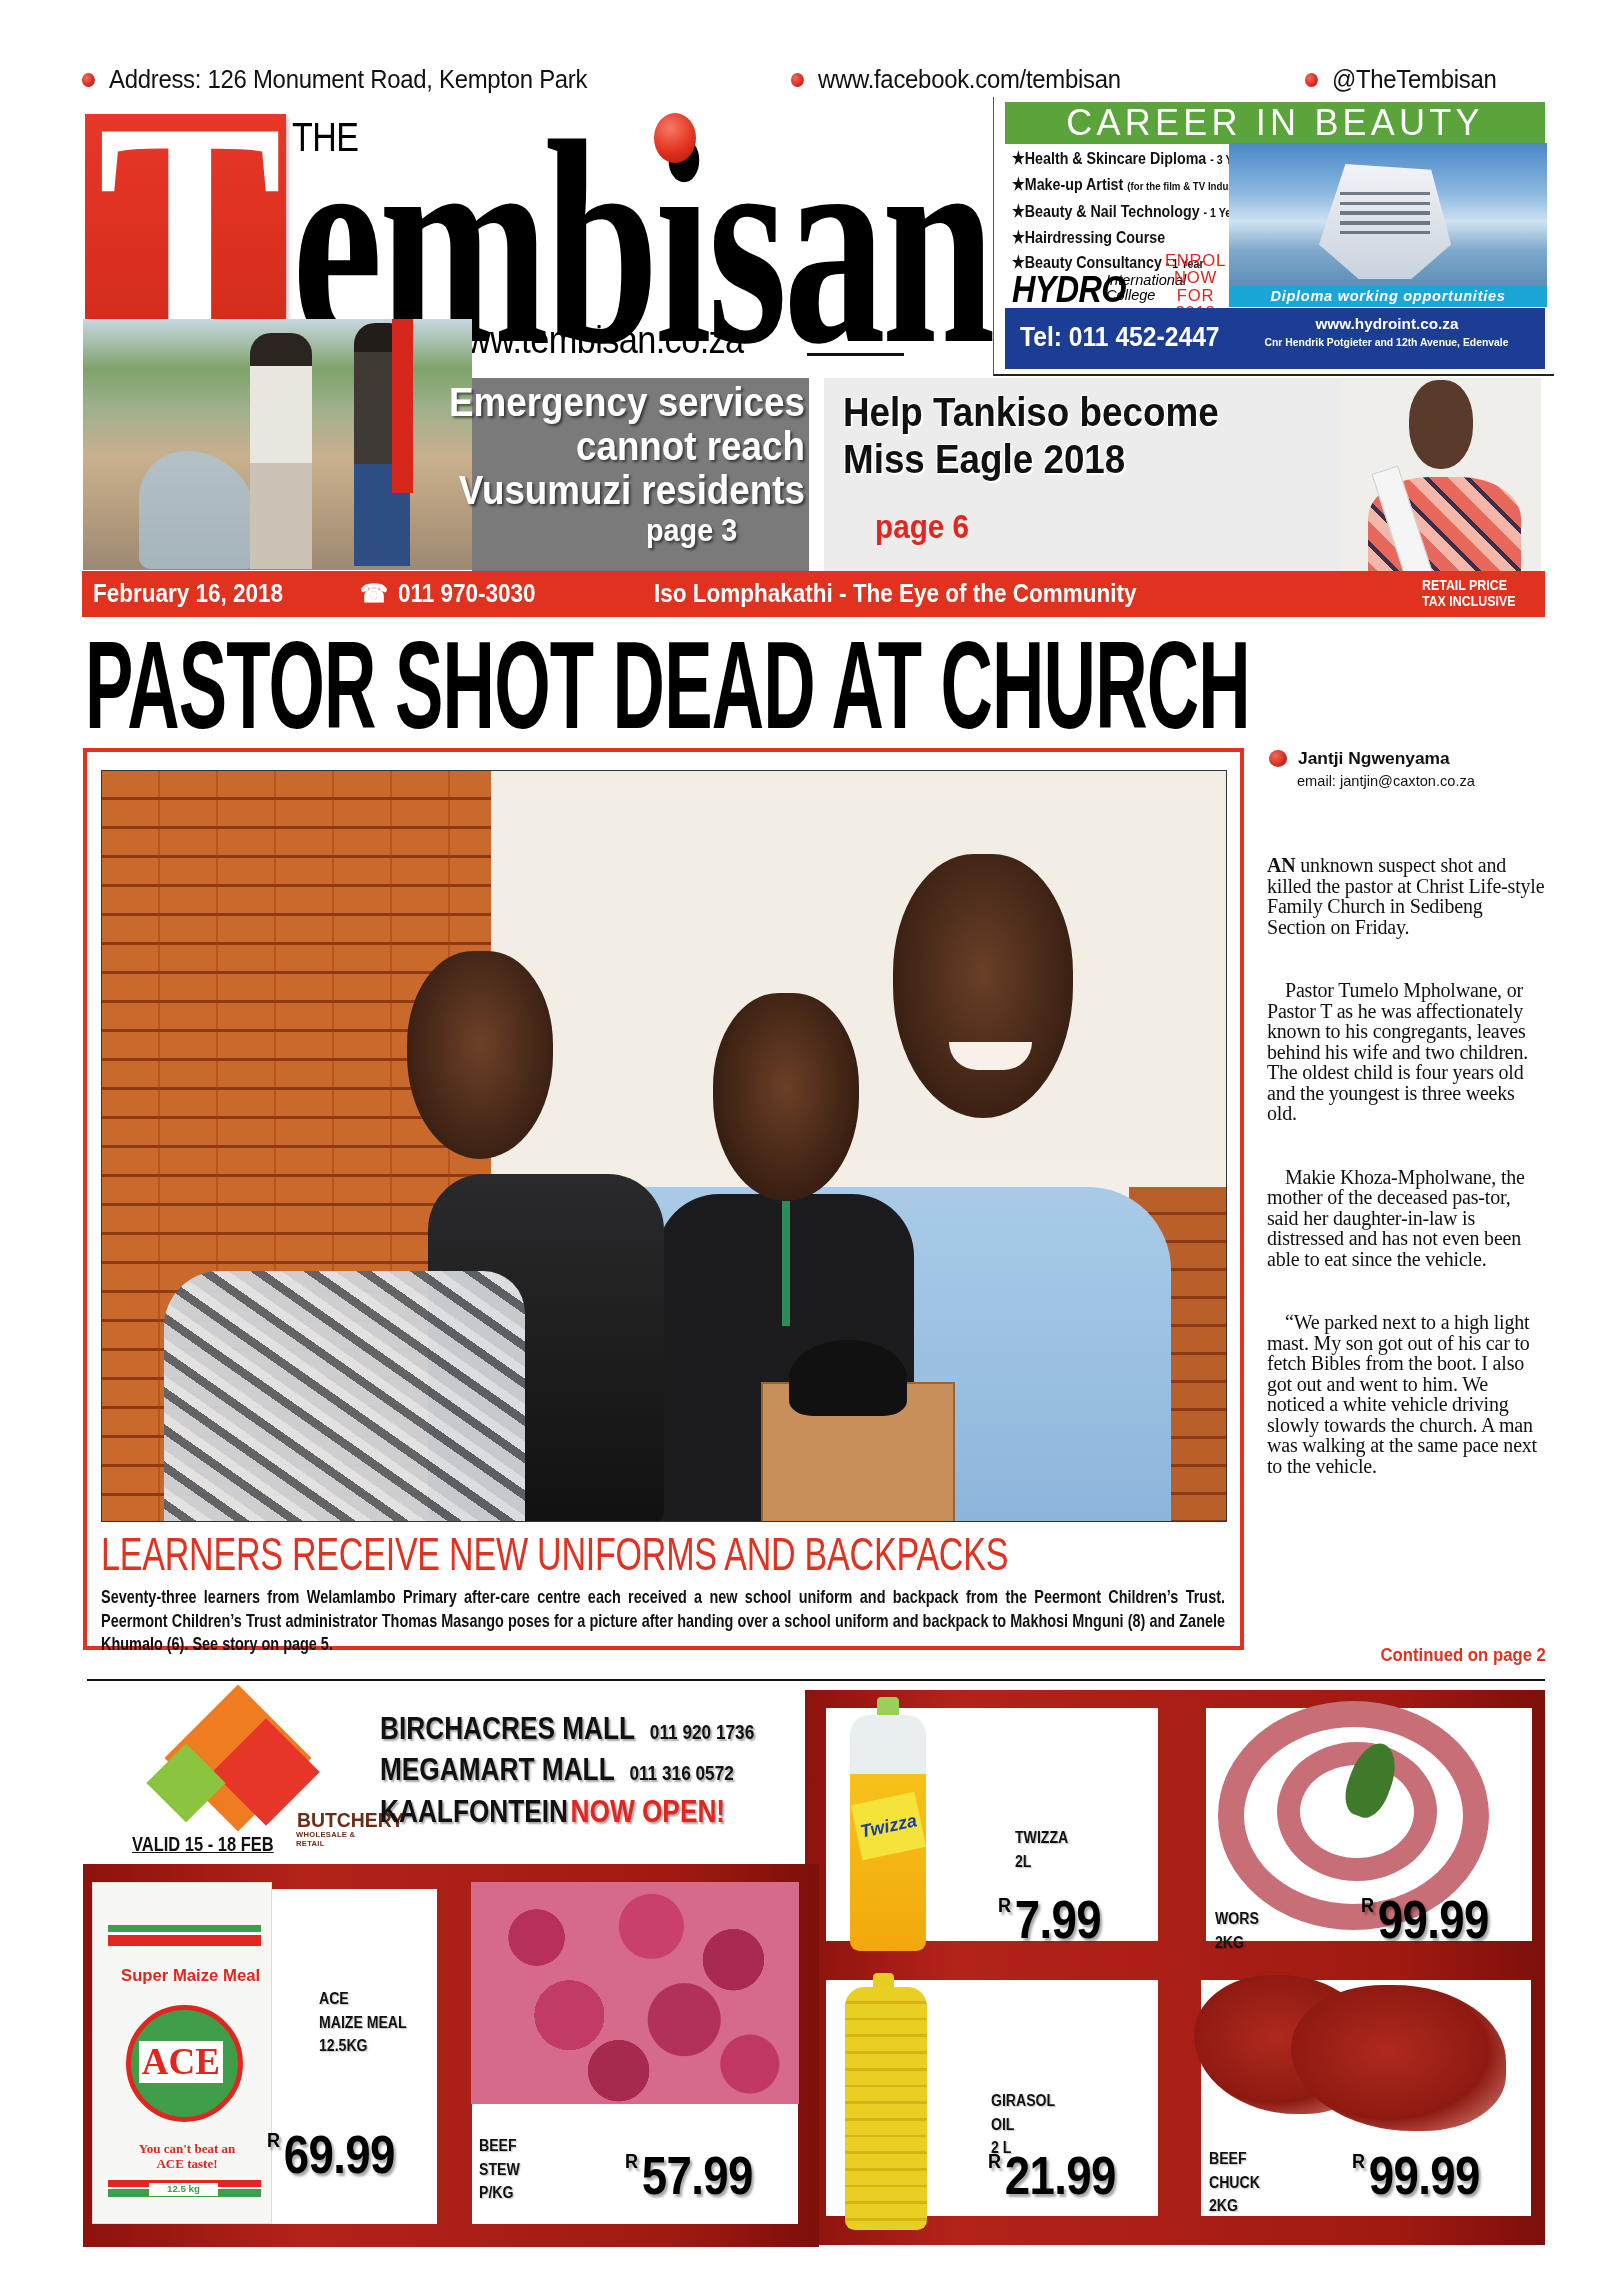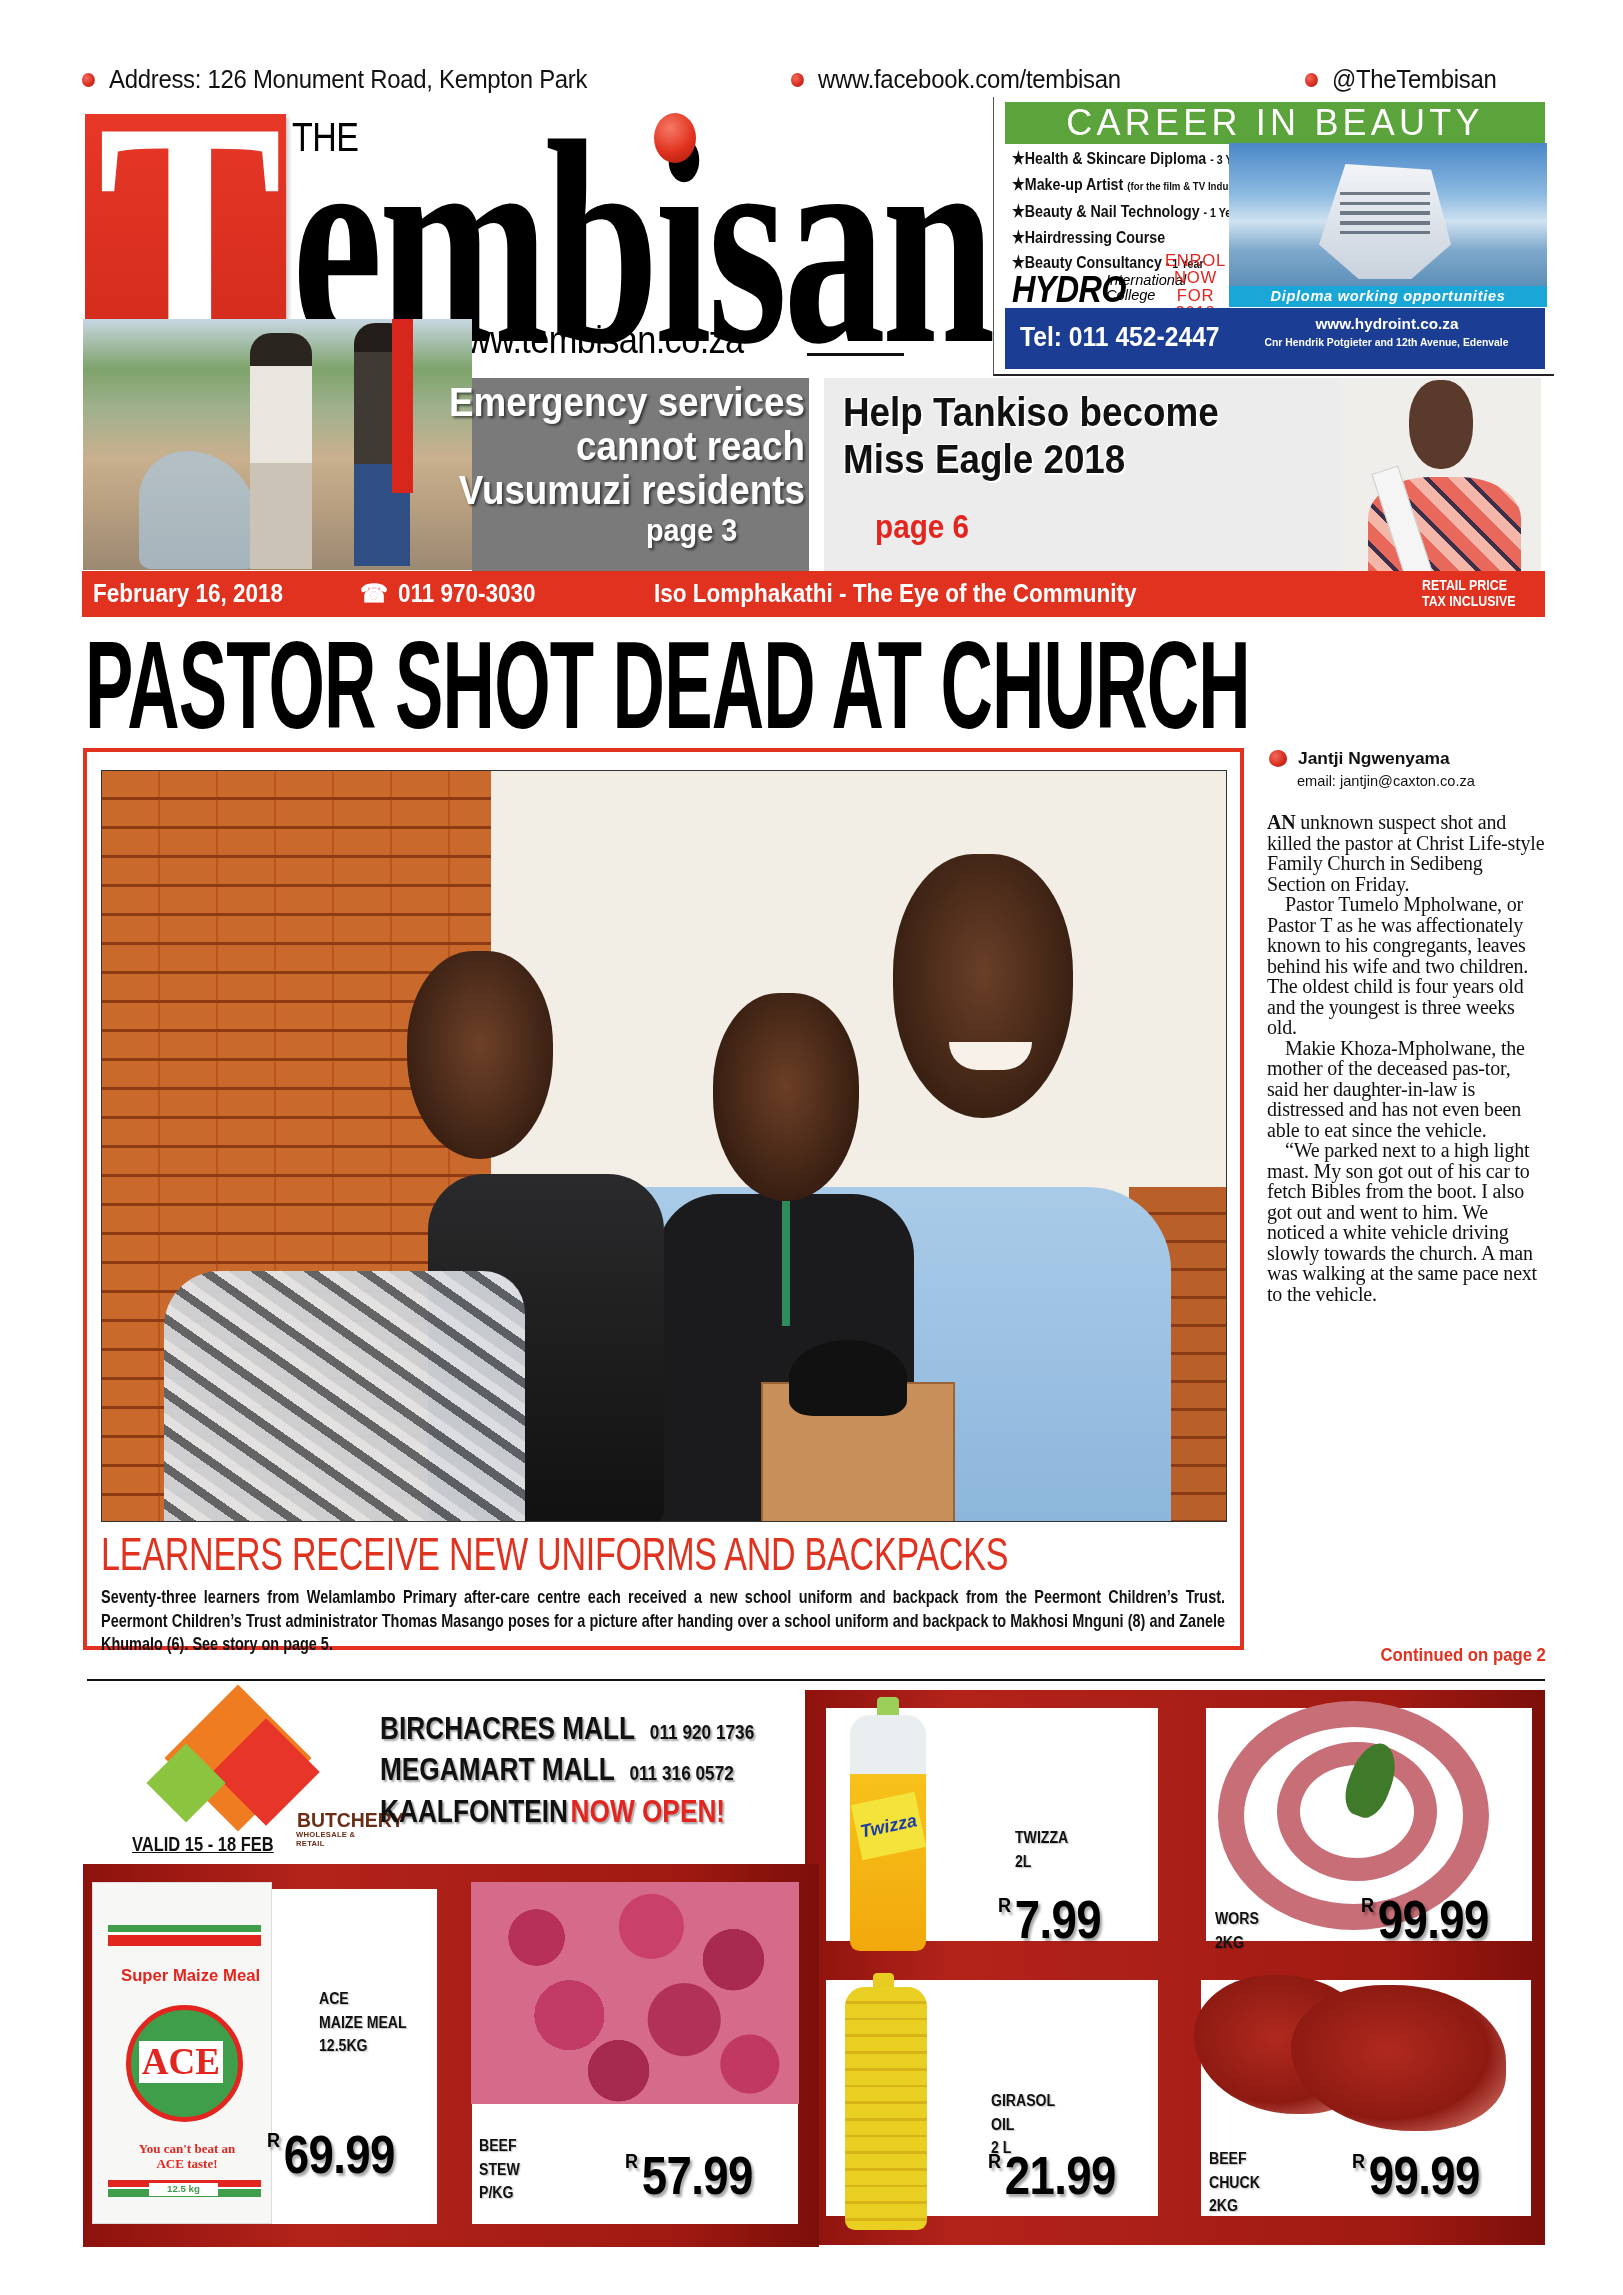--- a/index.html
+++ b/index.html
@@ -88,21 +88,21 @@
 
   .feature-title { position: absolute; left: 101px; top: 1527px; font-size: 46px; color: #e1311f; transform: scaleX(0.74); transform-origin: left top; white-space: nowrap; letter-spacing: -0.3px; }
   .feature-caption { position: absolute; left: 101px; top: 1585px; width: 1479px; font-size: 19px; font-weight: bold; line-height: 23.6px; color: #111; transform: scaleX(0.76); transform-origin: left top; text-align: justify; }
 
   
   .byline { position: absolute; left: 1269px; top: 748px; display: flex; align-items: center; gap: 11px; }
   .byline .dot { width: 18px; height: 16.7px; }
   .byline-name { font-size: 17.4px; font-weight: bold; color: #111; }
   .byline-email { position: absolute; left: 1297px; top: 773px; font-size: 14.6px; color: #111; }
   .article { position: absolute; left: 1267px; top: 812px; width: 278px; font-family: "Liberation Serif", serif; font-size: 20px; line-height: 20.5px; color: #111; letter-spacing: -0.2px; }
-  .article p { text-indent: 18px; }
+  .article p { text-indent: 18px; margin-top: 43px; }
   .article p.lead { text-indent: 0; }
   .article p.lead b { font-weight: bold; }
   .continued { position: absolute; right: 78px; top: 1644px; font-size: 19px; font-weight: bold; color: #e1311f; transform: scaleX(0.88); transform-origin: right top; }
 
   .rule-bottom { position: absolute; left: 87px; top: 1679px; width: 1458px; height: 2.1px; background: #111; }
 
   
   .roots-logo { position: absolute; left: 89px; top: 1706px; width: 285px; height: 139px; }
   .roots-diamond1 { position: absolute; left: 97px; top: 0; width: 104px; height: 104px; background: #f07c21; transform: rotate(45deg); }
   .roots-diamond2 { position: absolute; left: 139px; top: 28px; width: 76px; height: 76px; background: #e8352a; transform: rotate(45deg); }

